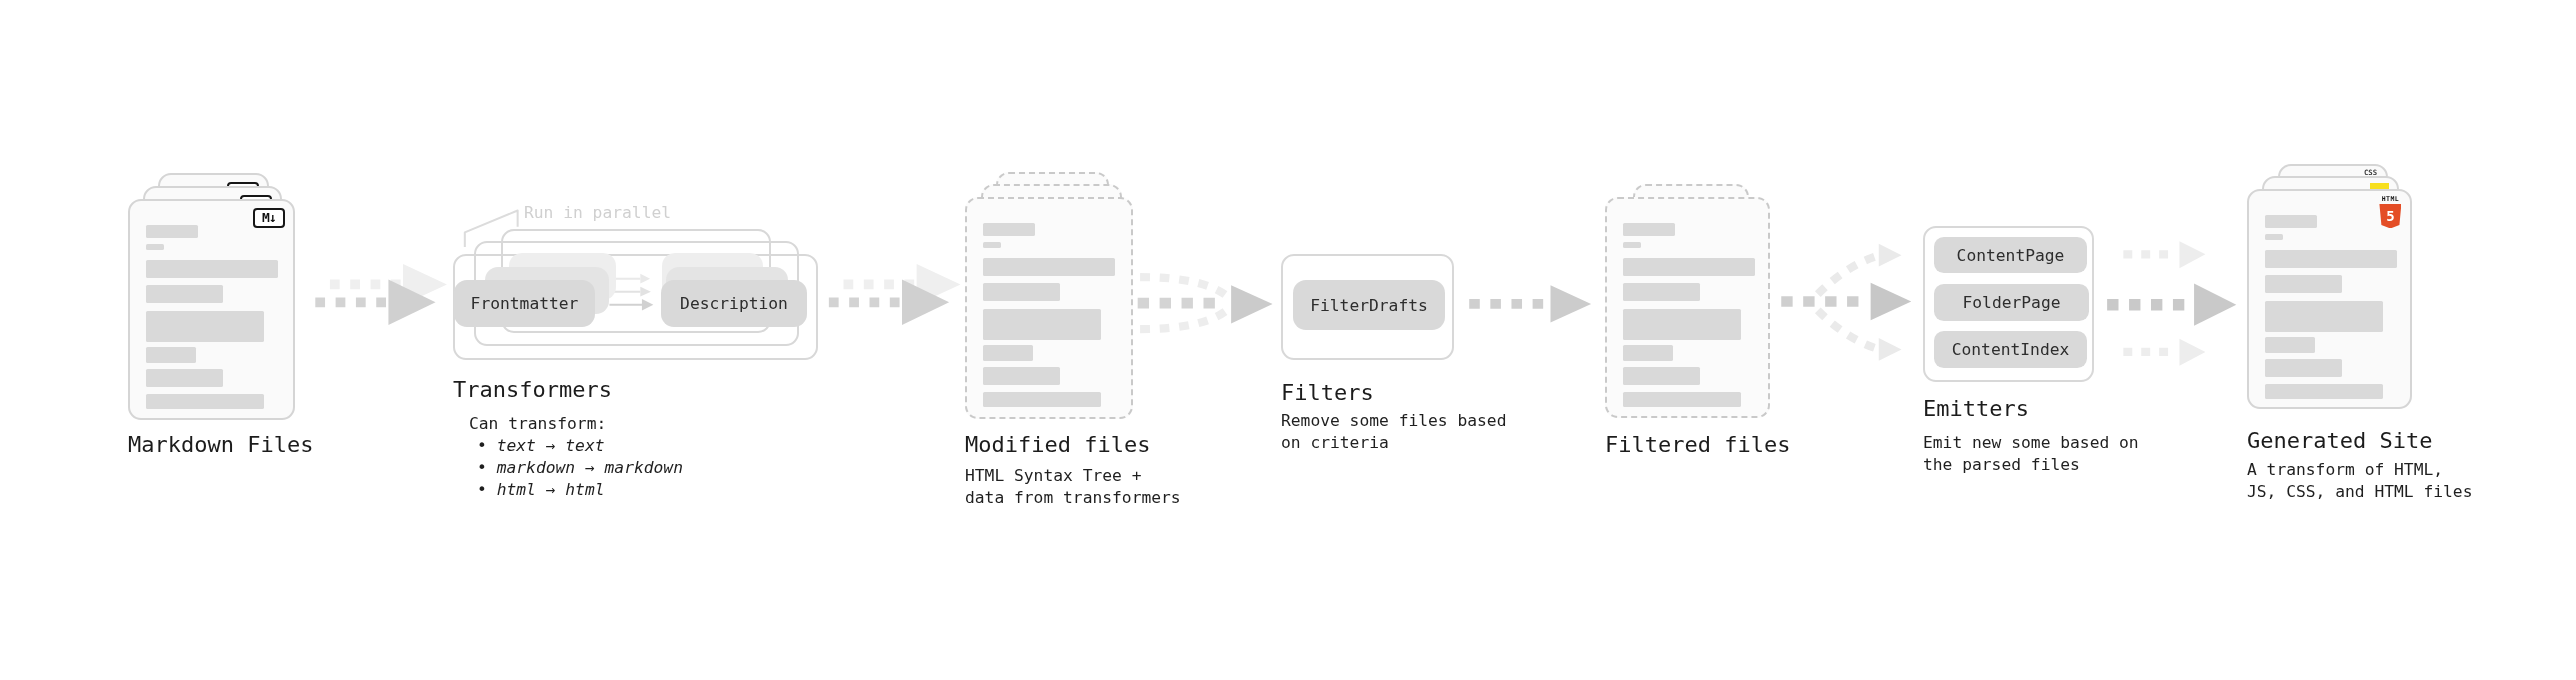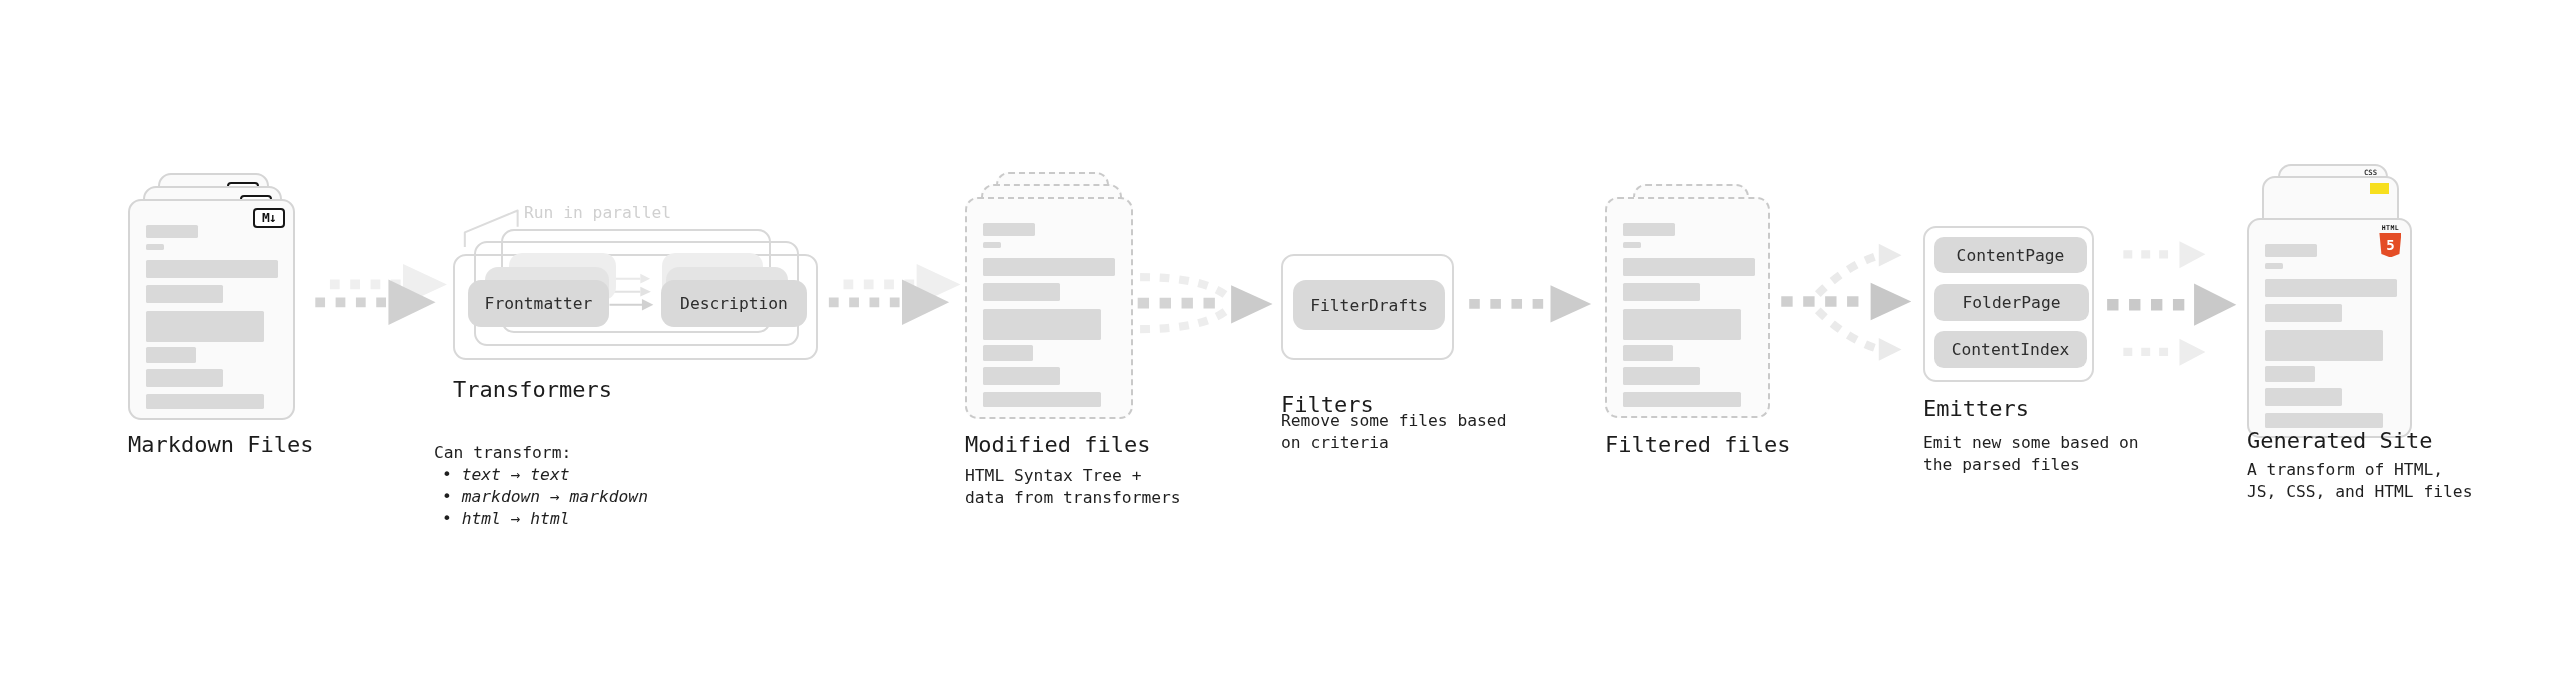--- a/index.html
+++ b/index.html
@@ -174,28 +174,28 @@
   </div>
 
   <div>
     <div class="parallel-note">Run in parallel</div>
     <div class="gbox gz2" style="left:501px;top:229px;width:270px;height:104px;"></div>
     <div class="gbox gz3" style="left:474px;top:241px;width:325px;height:105px;"></div>
     <div class="gbox gz4" style="left:453px;top:254px;width:365px;height:106px;"></div>
 
     <div class="pill ghost2" style="left:509px;top:253px;width:107px;height:47px;"></div>
     <div class="pill ghost1" style="left:485px;top:267px;width:124px;height:47px;"></div>
-    <div class="pill" style="left:468px;top:280px;width:141px;height:47px;">Frontmatter</div>
+    <div class="pill" style="left:454px;top:280px;width:141px;height:47px;">Frontmatter</div>
 
     <div class="pill ghost2" style="left:662px;top:253px;width:101px;height:47px;"></div>
     <div class="pill ghost1" style="left:666px;top:267px;width:122px;height:47px;"></div>
     <div class="pill" style="left:661px;top:280px;width:146px;height:47px;">Description</div>
 
     <div class="title" style="left:453px;top:377px;">Transformers</div>
-    <div class="cap" style="left:434px;top:413px;margin-top:29px;">
+    <div class="cap" style="left:469px;top:413px;">
       <div>Can transform:</div>
       <div class="indent">• text → text</div>
       <div class="indent">• markdown → markdown</div>
       <div class="indent">• html → html</div>
     </div>
   </div>
 
   <div>
     <div class="doc dashed z1" style="left:996px;top:172px;width:113px;height:222px;"></div>
     <div class="doc dashed z2" style="left:981px;top:184px;width:141px;height:222px;"></div>
@@ -212,21 +212,21 @@
     <div class="title" style="left:965px;top:432px;">Modified files</div>
     <div class="cap" style="left:965px;top:465px;">
       <div>HTML Syntax Tree +</div>
       <div>data from transformers</div>
     </div>
   </div>
 
   <div>
     <div class="gbox gz4" style="left:1281px;top:254px;width:173px;height:106px;"></div>
     <div class="pill" style="left:1293px;top:280px;width:152px;height:50px;">FilterDrafts</div>
-    <div class="title" style="left:1281px;top:392px;">Filters</div>
+    <div class="title" style="left:1281px;top:380px;">Filters</div>
     <div class="cap" style="left:1281px;top:410px;">
       <div>Remove some files based</div>
       <div>on criteria</div>
     </div>
   </div>
 
   <div>
     <div class="doc dashed z1" style="left:1633px;top:184px;width:116px;height:221px;"></div>
     <div class="doc dashed z2" style="left:1605px;top:197px;width:165px;height:221px;">
       <div class="sk sk-a"></div>
@@ -256,21 +256,21 @@
   <div>
     <div class="doc z1" style="left:2278px;top:164px;width:110px;height:220px;">
       <span class="css-badge">
         <span class="css-word">CSS</span>
         <span class="css-bar"></span>
       </span>
     </div>
     <div class="doc z2" style="left:2262px;top:176px;width:137px;height:220px;">
       <span class="js-badge"></span>
     </div>
-    <div class="doc z3" style="left:2247px;top:189px;width:165px;height:220px;margin-top:29px;">
+    <div class="doc z3" style="left:2247px;top:189px;width:165px;height:220px;">
       <div class="html5-logo">
         <div class="html5-word">HTML</div>
         <div class="html5-shield">
           <span>5</span>
         </div>
       </div>
       <div class="sk sk-a"></div>
       <div class="sk sk-b"></div>
       <div class="sk sk-c"></div>
       <div class="sk sk-d"></div>

